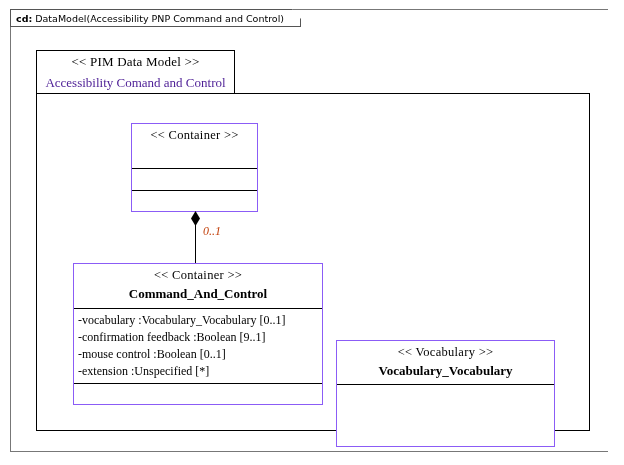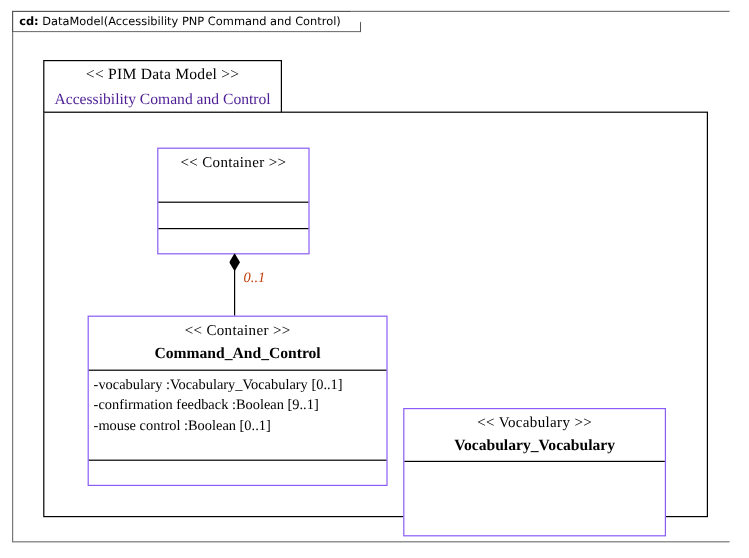--- a/index.html
+++ b/index.html
@@ -192,20 +192,21 @@
 
   <div class="uml-class" style="left:73px; top:263px; width:250px; height:142px;">
     <div class="compartment cls-header" style="height:45px;">
       <div class="cls-stereo">&lt;&lt; Container &gt;&gt;</div>
       <div class="cls-name">Command_And_Control</div>
     </div>
     <div class="compartment cls-attrs" style="height:75px;">
       <div class="attr-line">-vocabulary :Vocabulary_Vocabulary  [0..1]</div>
       <div class="attr-line">-confirmation feedback   :Boolean [9..1]</div>
       <div class="attr-line">-mouse control :Boolean [0..1]</div>
+      <div class="attr-line">-extension :Unspecified [*]</div>
     </div>
     <div class="compartment cls-ops" style="height:20px;"></div>
   </div>
 
   <div class="uml-class" style="left:336px; top:306px; width:219px; height:107px;margin-top:34px;">
     <div class="compartment cls-header" style="height:44px;">
       <div class="cls-stereo">&lt;&lt; Vocabulary &gt;&gt;</div>
       <div class="cls-name">Vocabulary_Vocabulary</div>
     </div>
     <div class="compartment cls-ops" style="height:19px;"></div>

